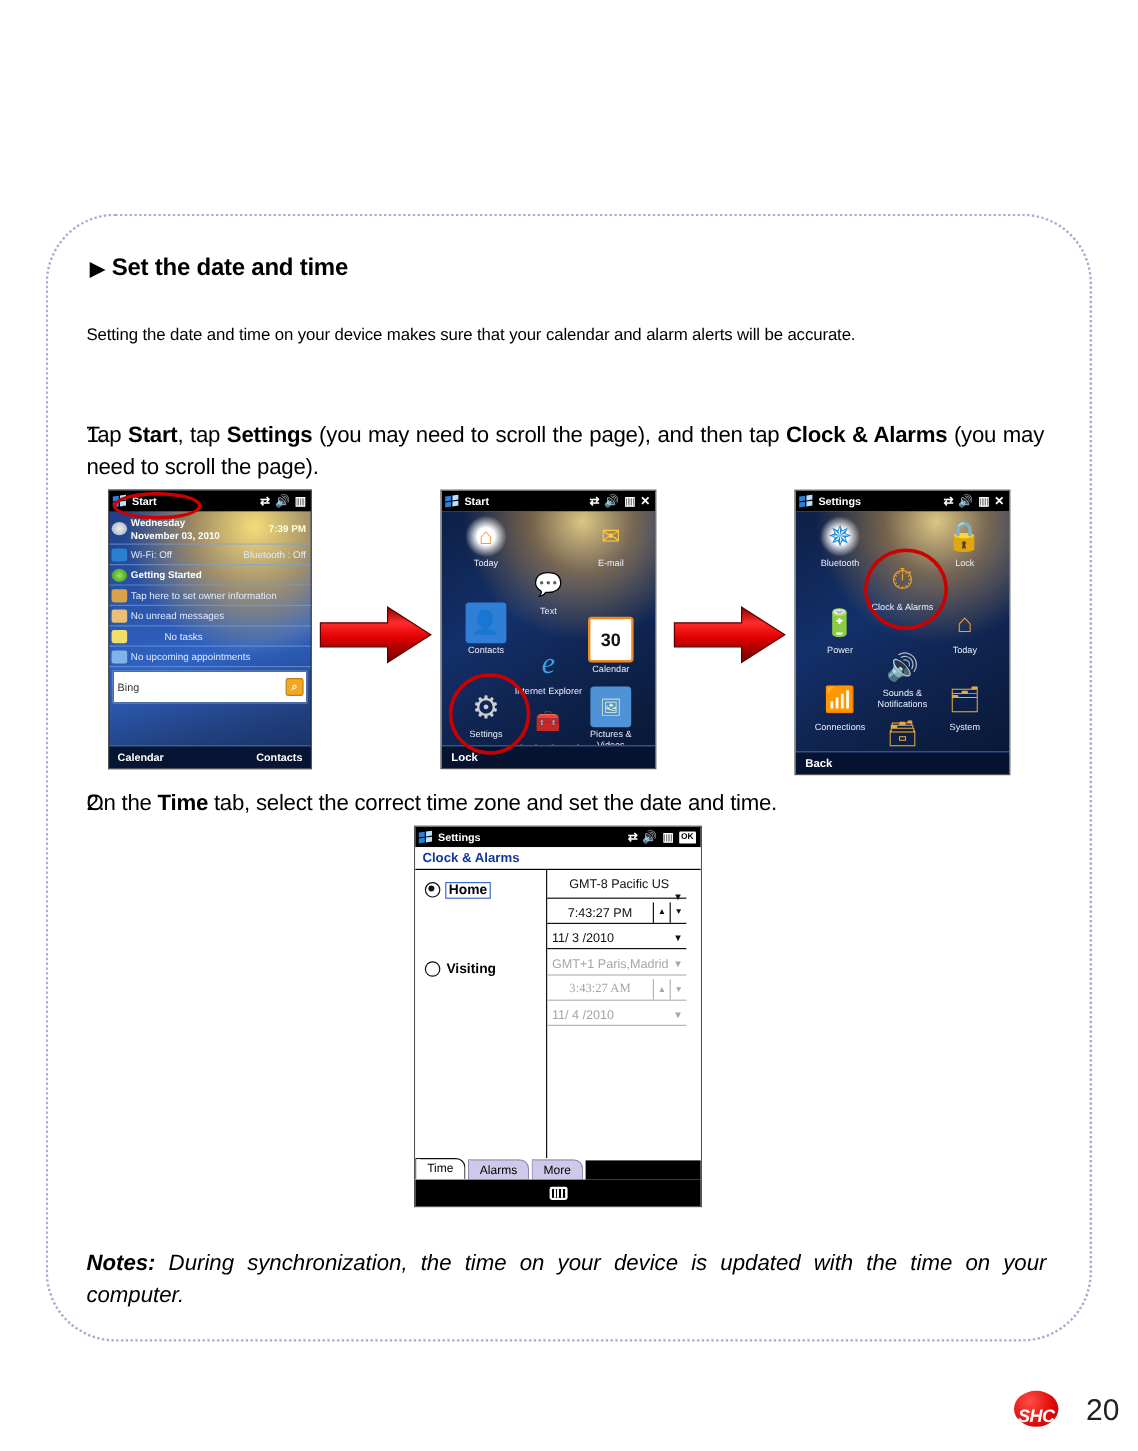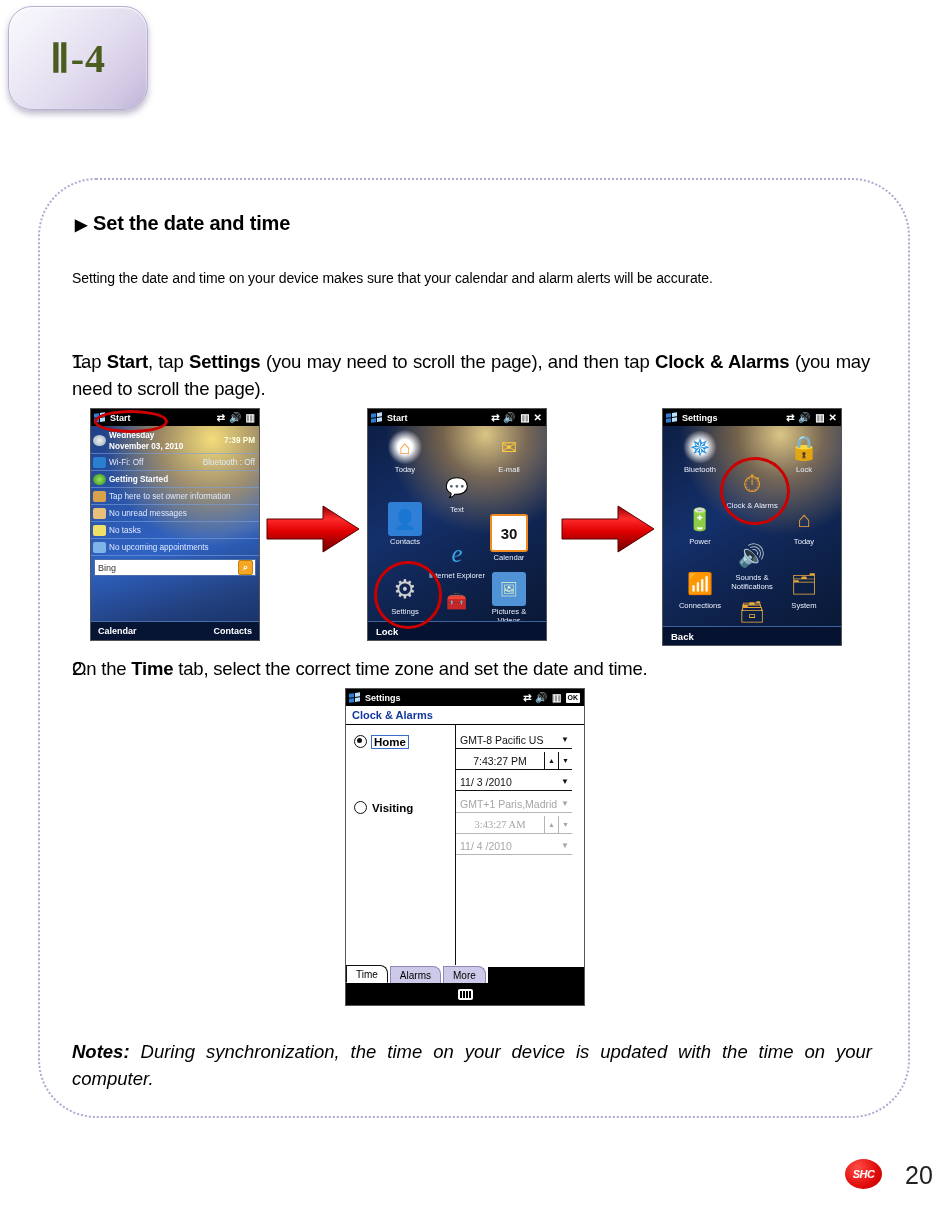--- a/index.html
+++ b/index.html
@@ -94,21 +94,21 @@
   #shot1 .today-bg{
     position:absolute;left:0;top:17px;right:0;bottom:0;
     background:
       radial-gradient(circle at 72% 6%, rgba(255,228,120,.95) 0%, rgba(255,190,60,.55) 22%, rgba(255,150,40,0) 46%),
       linear-gradient(165deg,#1f3f86 0%,#2a54a8 30%,#2f63c4 55%,#22407f 80%,#162d5e 100%);
   }
   .trow{position:absolute;left:0;right:0;height:16px;display:flex;align-items:center;
         border-bottom:1px solid rgba(120,160,225,.6);font-size:8.2px;color:#dfe9ff;}
   .trow .tico{width:13px;height:11px;margin:0 3px 0 2px;flex:0 0 auto;border-radius:2px;}
   .trow.b{font-weight:bold;color:#fff;}
-  .bingbox{position:absolute;left:3px;right:3px;height:17px;background:#fff;border:1px solid #4a6fa8;
+  .bingbox{position:absolute;left:3px;right:3px;height:27px;background:#fff;border:1px solid #4a6fa8;
            display:flex;align-items:center;font-size:9px;color:#333;box-sizing:border-box;}
   .bing-mag{margin-left:auto;width:13px;height:13px;margin-right:2px;background:#f5a623;
             border:1px solid #c07f10;border-radius:2px;color:#fff;font-size:9px;
             display:flex;align-items:center;justify-content:center;font-weight:bold;}
   .softbar{position:absolute;left:0;right:0;bottom:0;height:19px;background:#071534;
            border-top:1px solid #4a6fa8;display:flex;align-items:center;
            justify-content:space-between;padding:0 7px;color:#fff;font-size:9px;font-weight:bold;box-sizing:border-box;}
   .hl-ellipse{position:absolute;border:3px solid #c00;border-radius:50%;pointer-events:none;}
 
   
@@ -164,31 +164,28 @@
   
   .arrow{position:absolute;width:96px;height:52px;}
   .arrow svg{display:block;}
 
   
   .footer{position:absolute;left:0;bottom:0;width:948px;height:60px;}
   .footer-text{position:absolute;left:10px;top:14px;font-size:16.5px;letter-spacing:-.2px;white-space:nowrap;}
   .footer-text sup{font-size:10px;}
   .shc-logo{position:absolute;left:845px;top:10px;width:37px;height:30px;border-radius:50%;
     background:radial-gradient(circle at 35% 30%,#ff4d45,#e00a0a 60%,#b90000 100%);
-    display:flex;align-items:center;justify-content:center;
-    color:#fff;font-size:11px;font-weight:bold;font-style:italic;letter-spacing:-.5px;}
+    display:flex;align-items:flex-end;justify-content:center;
+    color:#fff;font-size:15px;font-weight:bold;font-style:italic;letter-spacing:-.5px;}
   .page-num{position:absolute;left:905px;top:12px;font-size:25px;color:#222;}
 </style>
 </head>
 <body>
 
 <div class="header">
-  <div class="chapter-badge">
-    <span>Ⅱ-4</span>
-  </div>
 </div>
 
 <div class="content-frame"></div>
 
 <div class="section-heading">
   <span class="tri">▶</span><span>Set the date and time</span>
 </div>
 
 <div class="intro">Setting the date and time on your device makes sure that your calendar and alarm alerts will be accurate.</div>
 
@@ -243,21 +240,21 @@
   <div class="trow" style="top:79px;">
     <span class="tico" style="background:#d8a24a;"></span>
     <span>Tap here to set owner information</span>
   </div>
 
   <div class="trow" style="top:96px;">
     <span class="tico" style="background:#e8c07a;"></span>
     <span>No unread messages</span>
   </div>
 
-  <div class="trow" style="top:113px;">
+  <div class="trow" style="top:113px;gap:28px;">
     <span class="tico" style="background:#f0e06a;"></span>
     <span>No tasks</span>
   </div>
 
   <div class="trow" style="top:130px;align-items:center;">
     <span class="tico" style="background:#7fb4e8;"></span>
     <span>No upcoming appointments</span>
   </div>
 
   <div class="bingbox" style="top:150px;">
@@ -428,21 +425,21 @@
   <div class="subtitle">Clock &amp; Alarms</div>
 
   <div class="form">
     <div class="vline"></div>
 
     <div class="radio-row" style="left:8px;top:10px;">
       <span class="rdo on"></span>
       <span class="lbl-sel">Home</span>
     </div>
 
-    <div class="fld" style="top:6px;">
+    <div class="fld" style="top:6px;flex-direction:column;">
       <span class="val">GMT-8 Pacific US</span>
       <span class="caret">▼</span>
     </div>
 
     <div class="fld" style="top:27px;">
       <span class="val ctr">7:43:27 PM</span>
       <span class="spin">
         <span>▲</span>
         <span>▼</span>
       </span>

